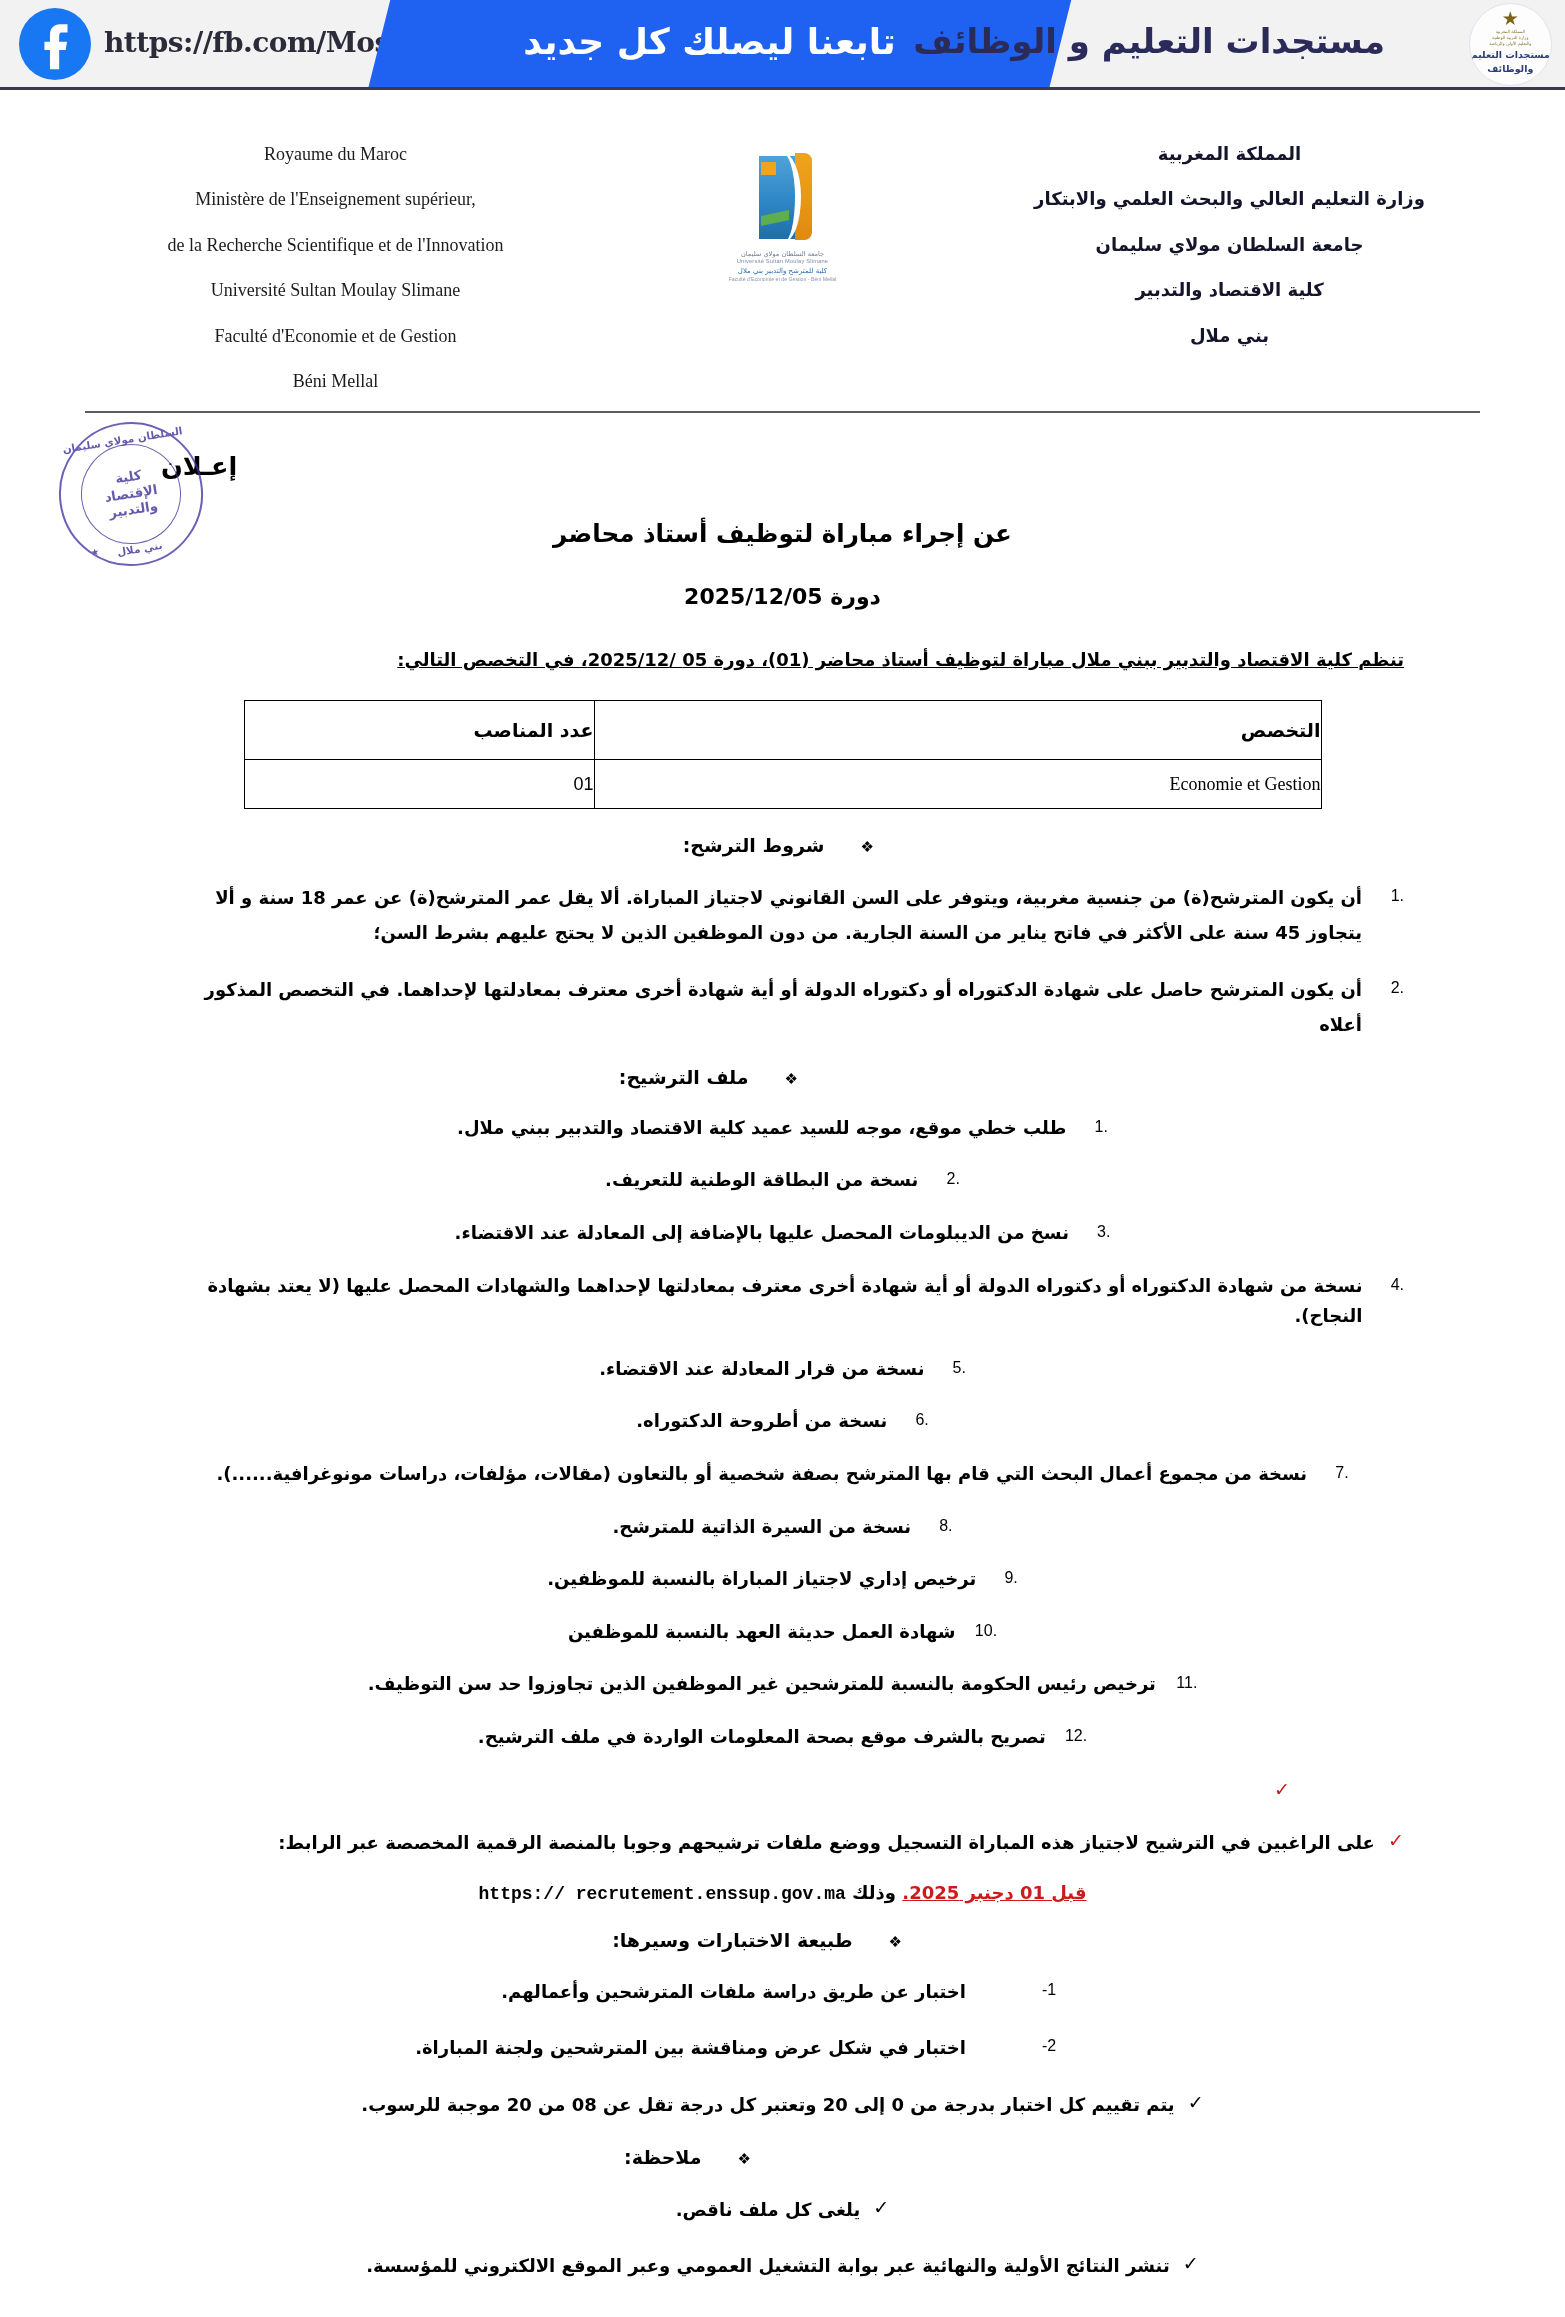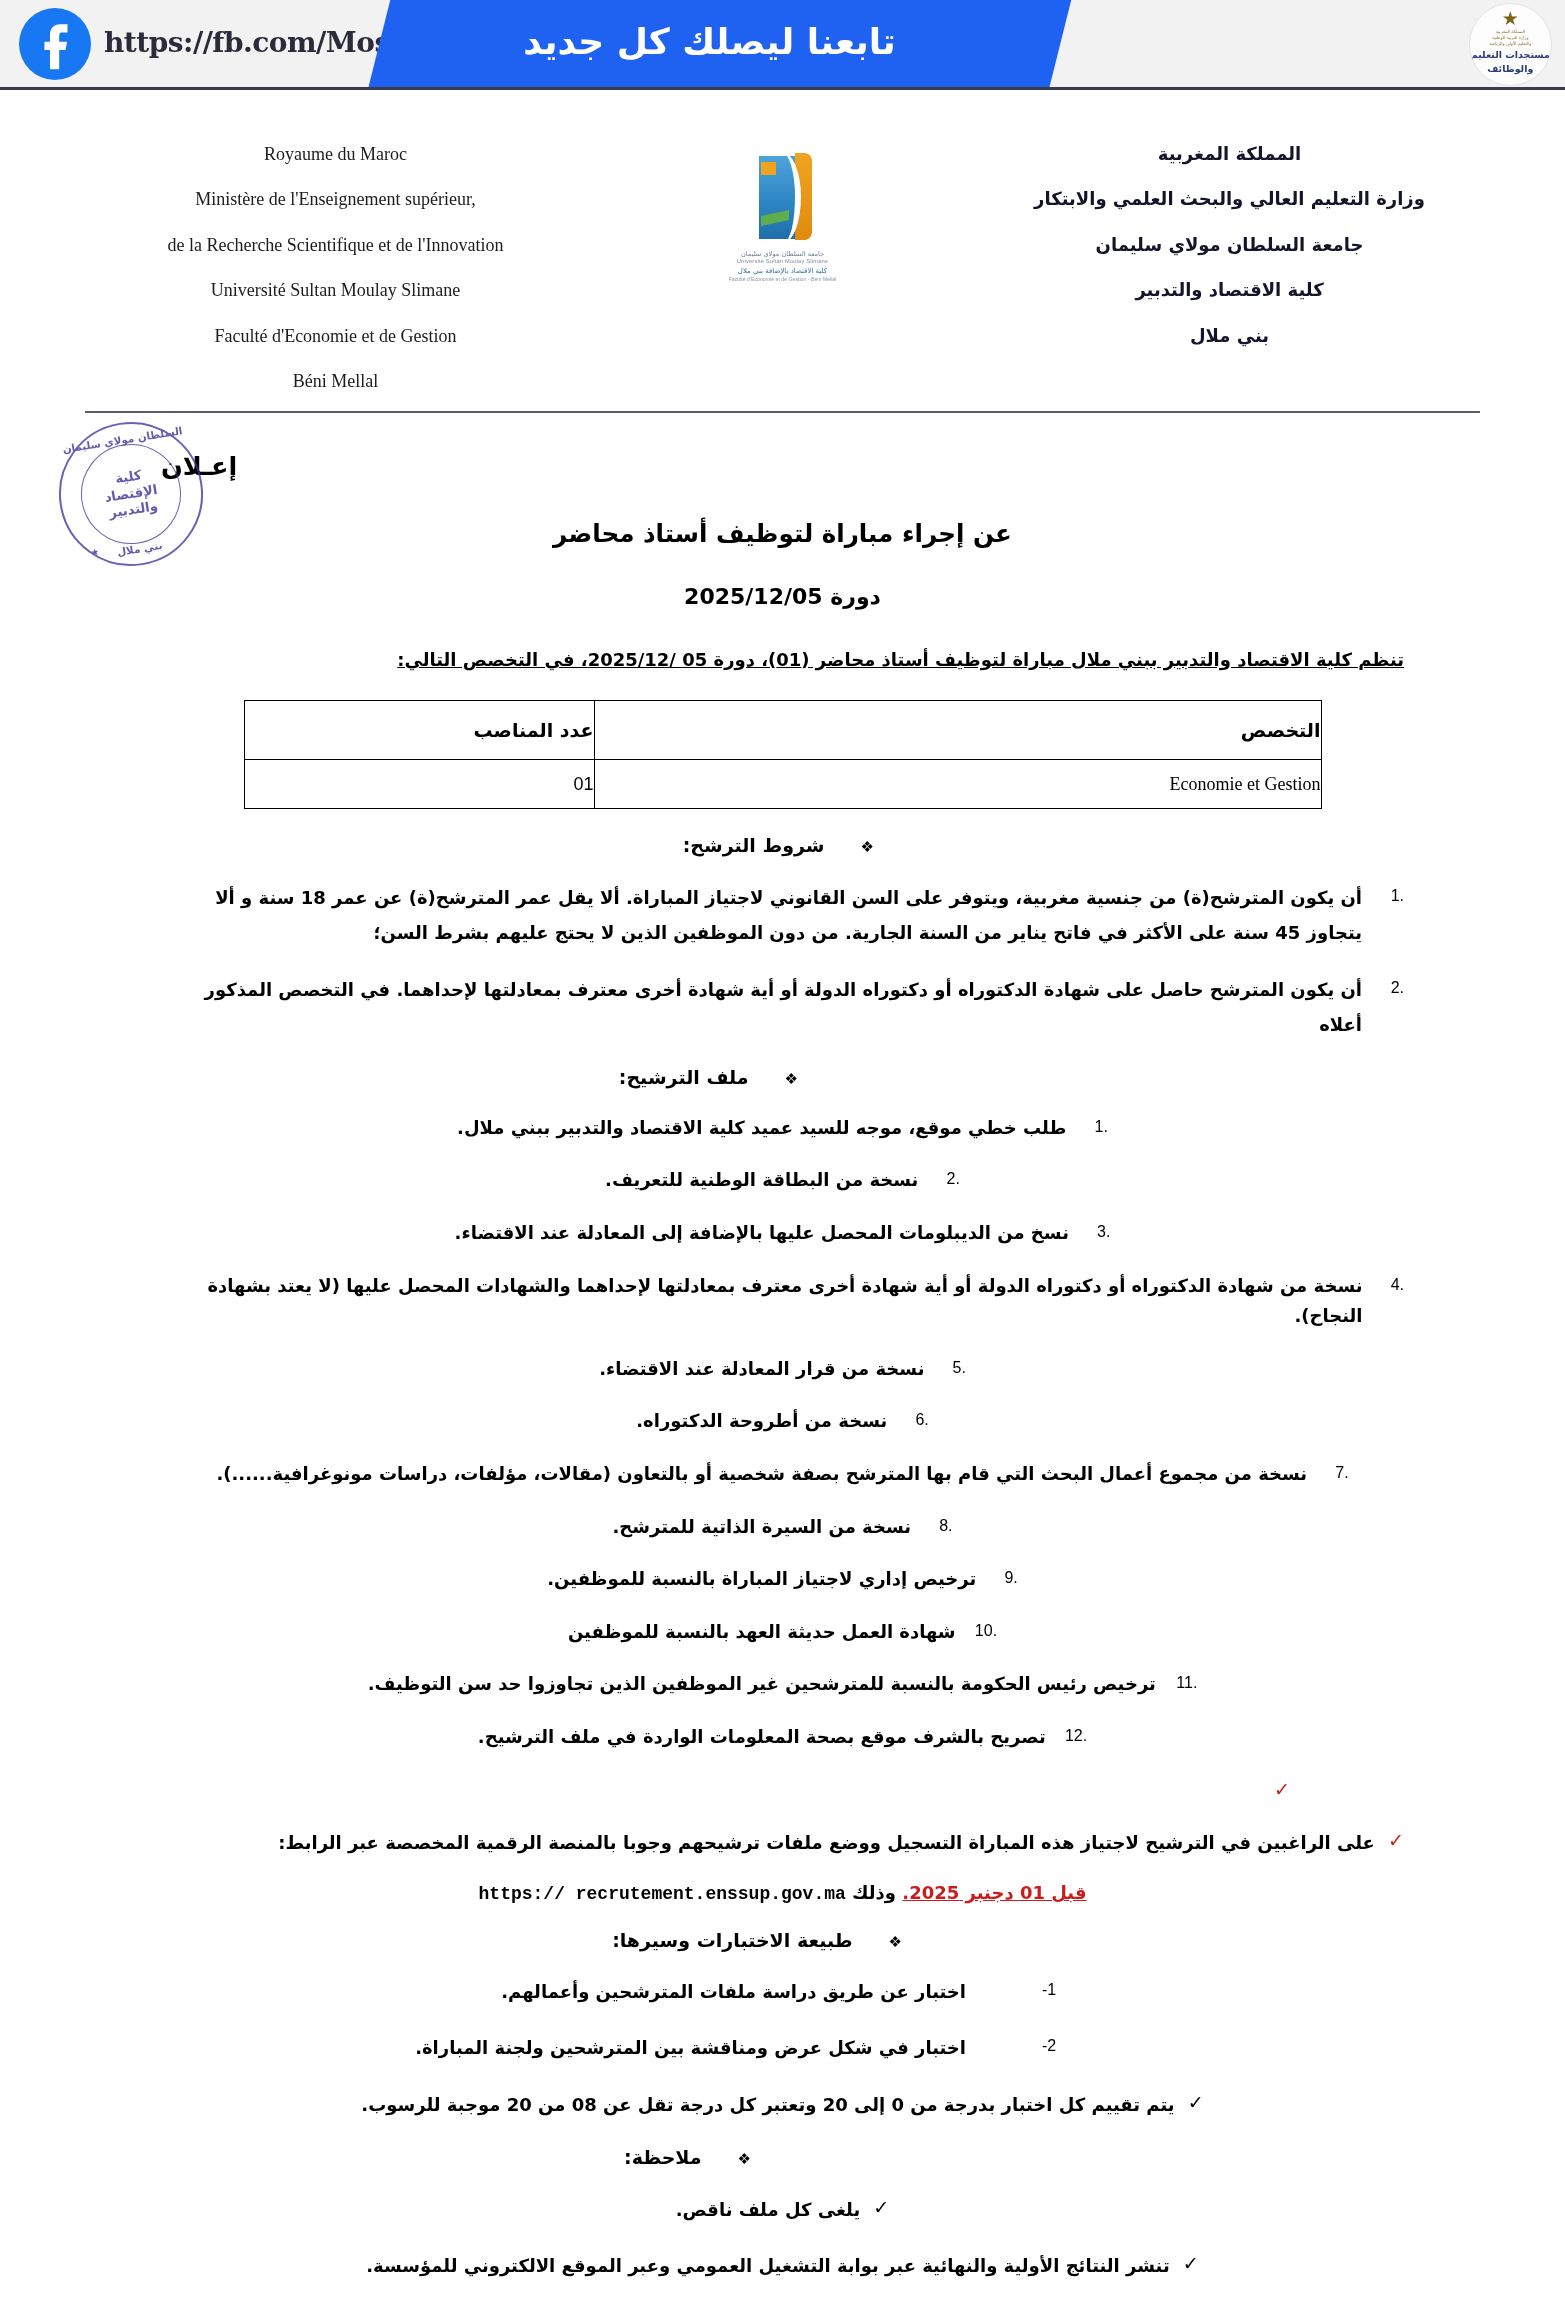--- a/index.html
+++ b/index.html
@@ -421,20 +421,21 @@
   <div class="fb-circle">
     <svg viewBox="0 0 64 64" aria-hidden="true">
       <path fill="#ffffff" d="M38 20h7v-9h-8c-7 0-11 4.6-11 11.6V30h-6v9h6v21h10V39h7l1.5-9H36v-6.2c0-2.4 1-3.8 2-3.8z"></path>
     </svg>
   </div>
   <div class="fb-url">https://fb.com/MostajdatMaroc</div>
 
   <div class="blue-parallelogram"></div>
   <div class="blue-text">تابعنا ليصلك كل جديد</div>
 
+  <div class="banner-ar-title">مستجدات التعليم و الوظائف</div>
 
   <div class="banner-logo">
     <div class="crest">★</div>
     <div class="tiny-ar">
       <div>المملكة المغربية</div>
       <div>وزارة التربية الوطنية</div>
       <div>والتعليم الأولي والرياضة</div>
     </div>
     <div class="lg1">مستجدات التعليم</div>
     <div class="lg2">والوظائف</div>
@@ -458,21 +459,21 @@
       <div class="usms-mark">
         <div class="book"></div>
         <div class="spine"></div>
         <div class="swoosh"></div>
         <div class="gold-dot"></div>
         <div class="green-bar"></div>
       </div>
       <div class="usms-caption">
         <div class="c-ar">جامعة السلطان مولاي سليمان</div>
         <div class="c-fr">Université Sultan Moulay Slimane</div>
-        <div class="c-ar2">كلية الاقتصاد بالإضافة بني ملال</div>
+        <div class="c-ar2">كلية للمترشح والتدبير بني ملال</div>
         <div class="c-fr2">Faculté d'Economie et de Gestion - Béni Mellal</div>
       </div>
     </div>
 
     <div class="lh-col lh-right">
       <div>المملكة المغربية</div>
       <div>وزارة التعليم العالي والبحث العلمي والابتكار</div>
       <div>جامعة السلطان مولاي سليمان</div>
       <div>كلية الاقتصاد والتدبير</div>
       <div>بني ملال</div>

